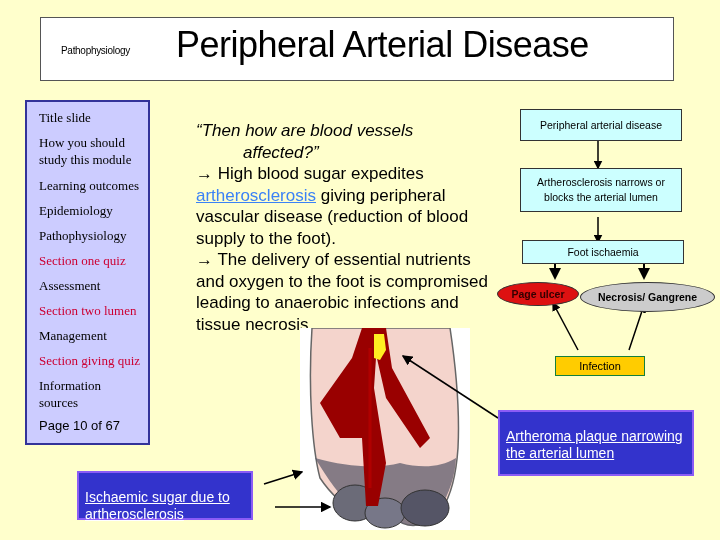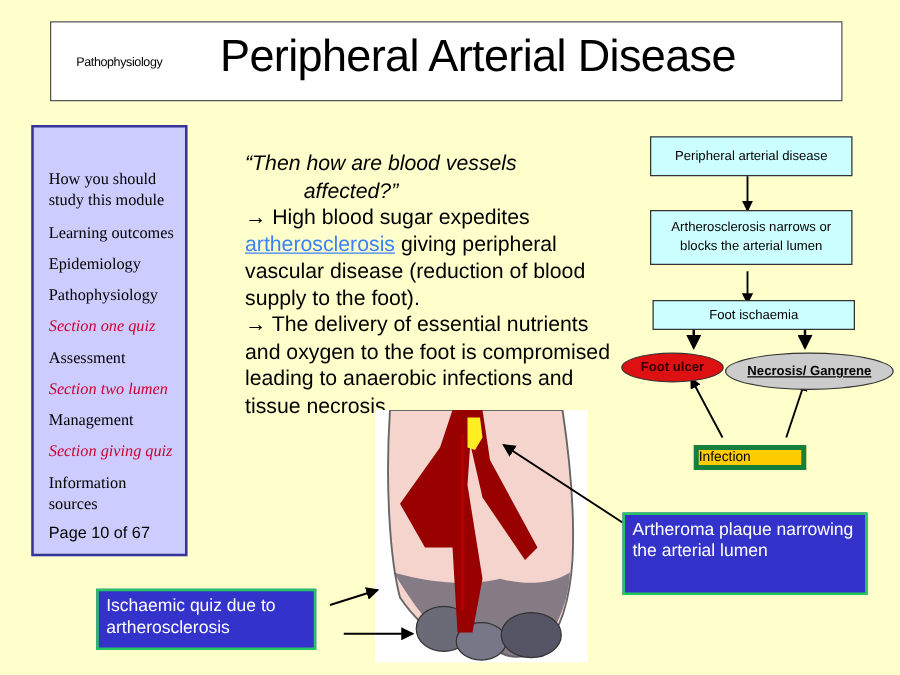--- a/index.html
+++ b/index.html
@@ -21,21 +21,21 @@
   
   .sidebar {
     left:25px; top:100px; width:125px; height:345px;
     background:#ccccff; border:2px solid #333399; box-sizing:border-box;
   }
   .nav-item {
     position:absolute; left:12px; font-family:"Liberation Serif", serif;
     font-size:13px; color:#000; line-height:17px; cursor:pointer;
     width:115px;
   }
-  .nav-item.quiz { color:#cc0033; font-style:italic; }
+  .nav-item.quiz { color:#cc0033; }
   .page-count { position:absolute; left:12px; font-size:13px; color:#000; }
 
   
   .body-text {
     left:196px; top:96px; width:300px; font-size:17px; line-height:21.5px; color:#000;margin-top:24px;
   }
   .quote { font-style:italic; }
   .quote-indent { padding-left:47px; }
   .link { color:#3b82f6; text-decoration:underline; cursor:pointer; }
 
@@ -43,40 +43,41 @@
   .fc-box {
     position:absolute; background:#ccffff; border:1px solid #333;
     box-sizing:border-box; text-align:center; font-size:10.5px; color:#000;
     display:flex; align-items:center; justify-content:center; line-height:15px;
   }
   .ellipse {
     position:absolute; border-radius:50%; border:1px solid #333; box-sizing:border-box;
     display:flex; align-items:center; justify-content:center; font-size:10.5px; font-weight:bold;
   }
   .infection {
-    position:absolute; background:#ffcc00; border:4px solid #15803d; box-sizing:border-box;
-    display:flex; align-items:center; justify-content:flex-start; font-size:11px;
+    position:absolute; background:#ffcc00; border:1px solid #15803d; box-sizing:border-box;
+    display:flex; align-items:center; justify-content:center; font-size:11px;
   }
   .callout {
-    position:absolute; background:#3333cc; border:2px solid #22c55e; box-sizing:border-box;
-    color:#fff; font-size:14px; line-height:17px; padding:3px 6px;
+    position:absolute; background:#3333cc; border:2px solid #8b5cf6; box-sizing:border-box;
+    color:#fff; font-size:14px; line-height:17px; padding:16px 6px;text-decoration:underline;
   }
 
   
   .foot-img { left:300px; top:328px; width:170px; height:202px; background:#fff; }
 </style>
 </head>
 <body>
 
 <div class="abs title-box">
   <span class="title-small">Pathophysiology</span>
   <span class="title-main">Peripheral Arterial Disease</span>
 </div>
 
 <div class="abs sidebar">
+  <div class="nav-item" style="top:7px">Title slide</div>
   <div class="nav-item" style="top:32px">How you should study this module</div>
   <div class="nav-item" style="top:75px">Learning outcomes</div>
   <div class="nav-item" style="top:100px">Epidemiology</div>
   <div class="nav-item" style="top:125px">Pathophysiology</div>
   <div class="nav-item quiz" style="top:150px">Section one quiz</div>
   <div class="nav-item" style="top:175px">Assessment</div>
   <div class="nav-item quiz" style="top:200px">Section two lumen</div>
   <div class="nav-item" style="top:225px">Management</div>
   <div class="nav-item quiz" style="top:250px">Section giving quiz</div>
   <div class="nav-item" style="top:275px; width:80px">Information sources</div>
@@ -110,23 +111,23 @@
 <div class="fc-box" style="left:520px; top:109px; width:162px; height:32px;">
   <span>Peripheral arterial disease</span>
 </div>
 <div class="fc-box" style="left:520px; top:168px; width:162px; height:44px; padding:0 4px;">
   <span>Artherosclerosis narrows or blocks the arterial lumen</span>
 </div>
 <div class="fc-box" style="left:522px; top:240px; width:162px; height:24px;">
   <span>Foot ischaemia</span>
 </div>
 <div class="ellipse" style="left:497px; top:282px; width:82px; height:24px; background:#dd1111; color:#330000;">
-  <span>Foot ulcer</span>
+  <span>Page ulcer</span>
 </div>
-<div class="ellipse" style="left:580px; top:282px; width:135px; height:30px; background:#cccccc; color:#000;text-decoration:underline;">
+<div class="ellipse" style="left:580px; top:282px; width:135px; height:30px; background:#cccccc; color:#000;">
   <span>Necrosis/ Gangrene</span>
 </div>
 <div class="infection" style="left:555px; top:356px; width:90px; height:20px;">
   <span>Infection</span>
 </div>
 
 <div class="abs foot-img">
   <svg width="170" height="202" viewBox="0 0 170 202">
     <path d="M12,0 L150,0 C156,40 160,80 158,120 C156,150 150,175 135,190 C120,200 105,200 95,190 C85,198 70,196 60,185 C45,180 30,165 20,150 C12,120 8,60 12,0 Z" fill="#f4d4cc" stroke="#666" stroke-width="1.5"></path>
     <path d="M15,130 C30,155 45,175 62,188 C72,197 85,198 95,190 C105,200 122,200 135,188 C148,170 155,150 156,130 C140,140 120,140 100,135 C80,140 50,140 15,130 Z" fill="#556" opacity="0.7"></path>
@@ -148,14 +149,14 @@
   </defs>
   <line x1="498" y1="418" x2="403" y2="356" stroke="#000" stroke-width="1.5" marker-end="url(#ah2)"></line>
   <line x1="264" y1="484" x2="302" y2="472" stroke="#000" stroke-width="1.5" marker-end="url(#ah2)"></line>
   <line x1="275" y1="507" x2="330" y2="507" stroke="#000" stroke-width="1.5" marker-end="url(#ah2)"></line>
 </svg>
 
 <div class="callout" style="left:498px; top:410px; width:196px; height:66px;">
   <span>Artheroma plaque narrowing the arterial lumen</span>
 </div>
 <div class="callout" style="left:77px; top:471px; width:176px; height:49px;">
-  <span>Ischaemic quiz due to artherosclerosis</span>
+  <span>Ischaemic sugar due to artherosclerosis</span>
 </div>
 
 </body></html>

